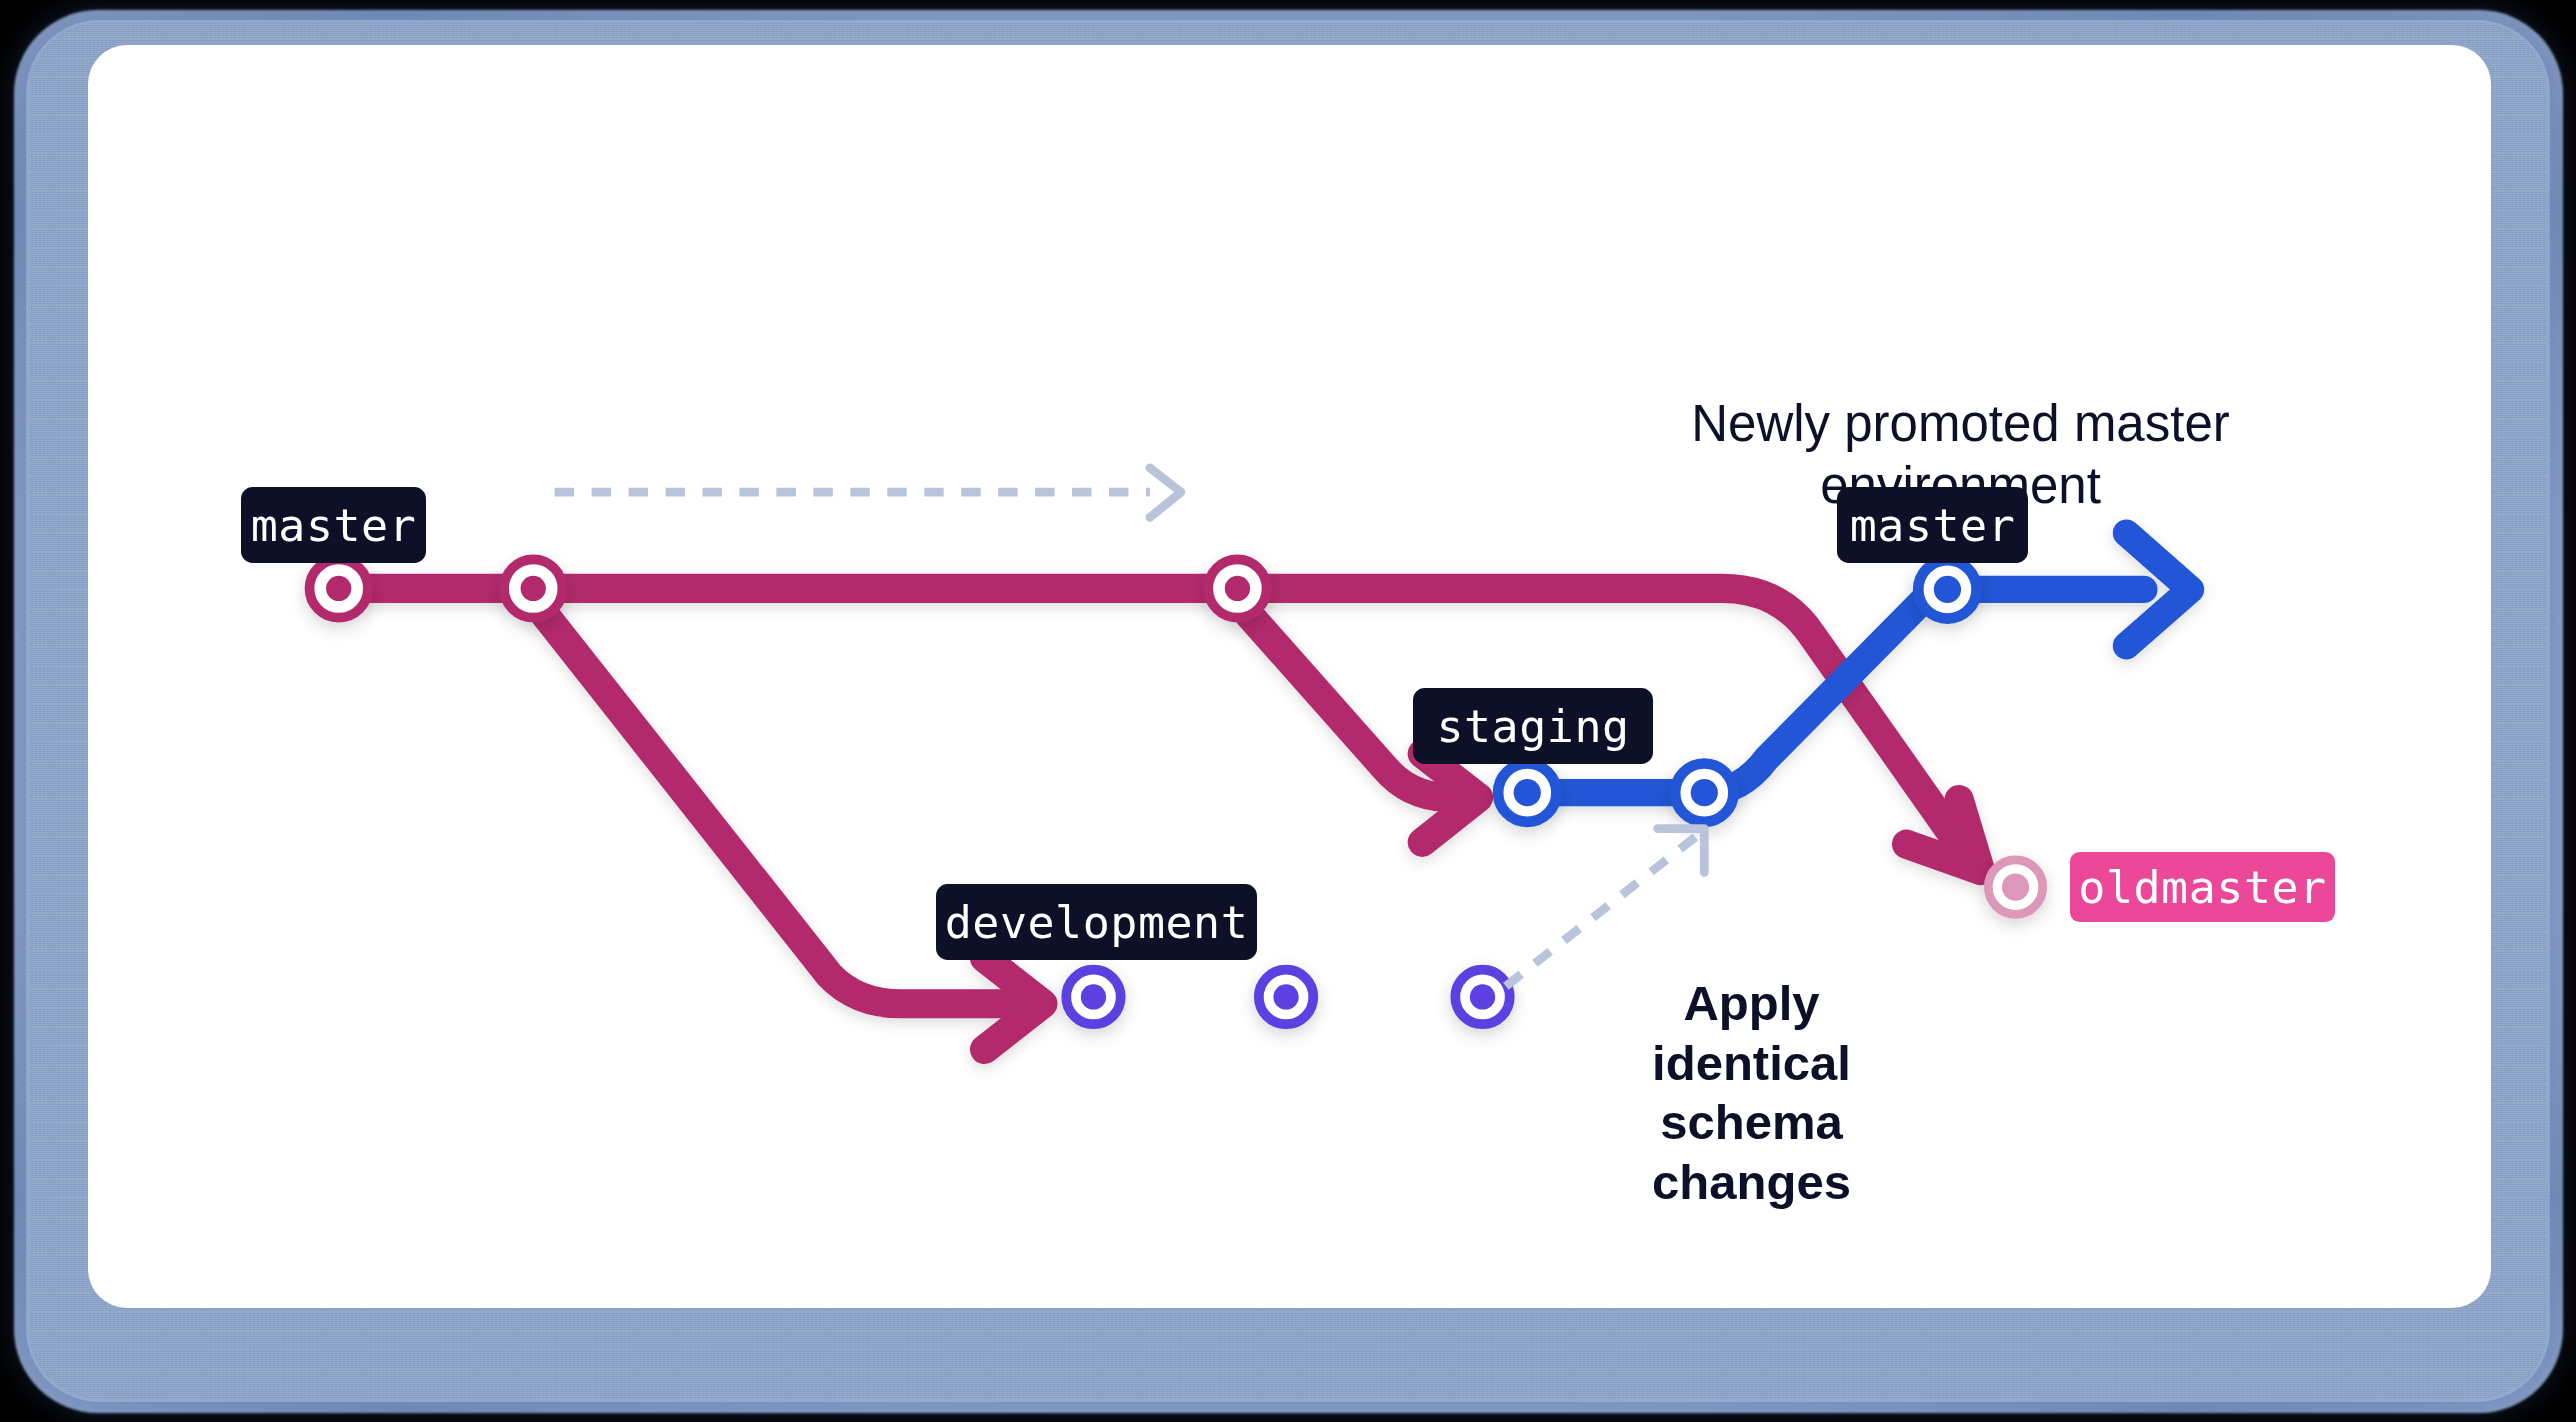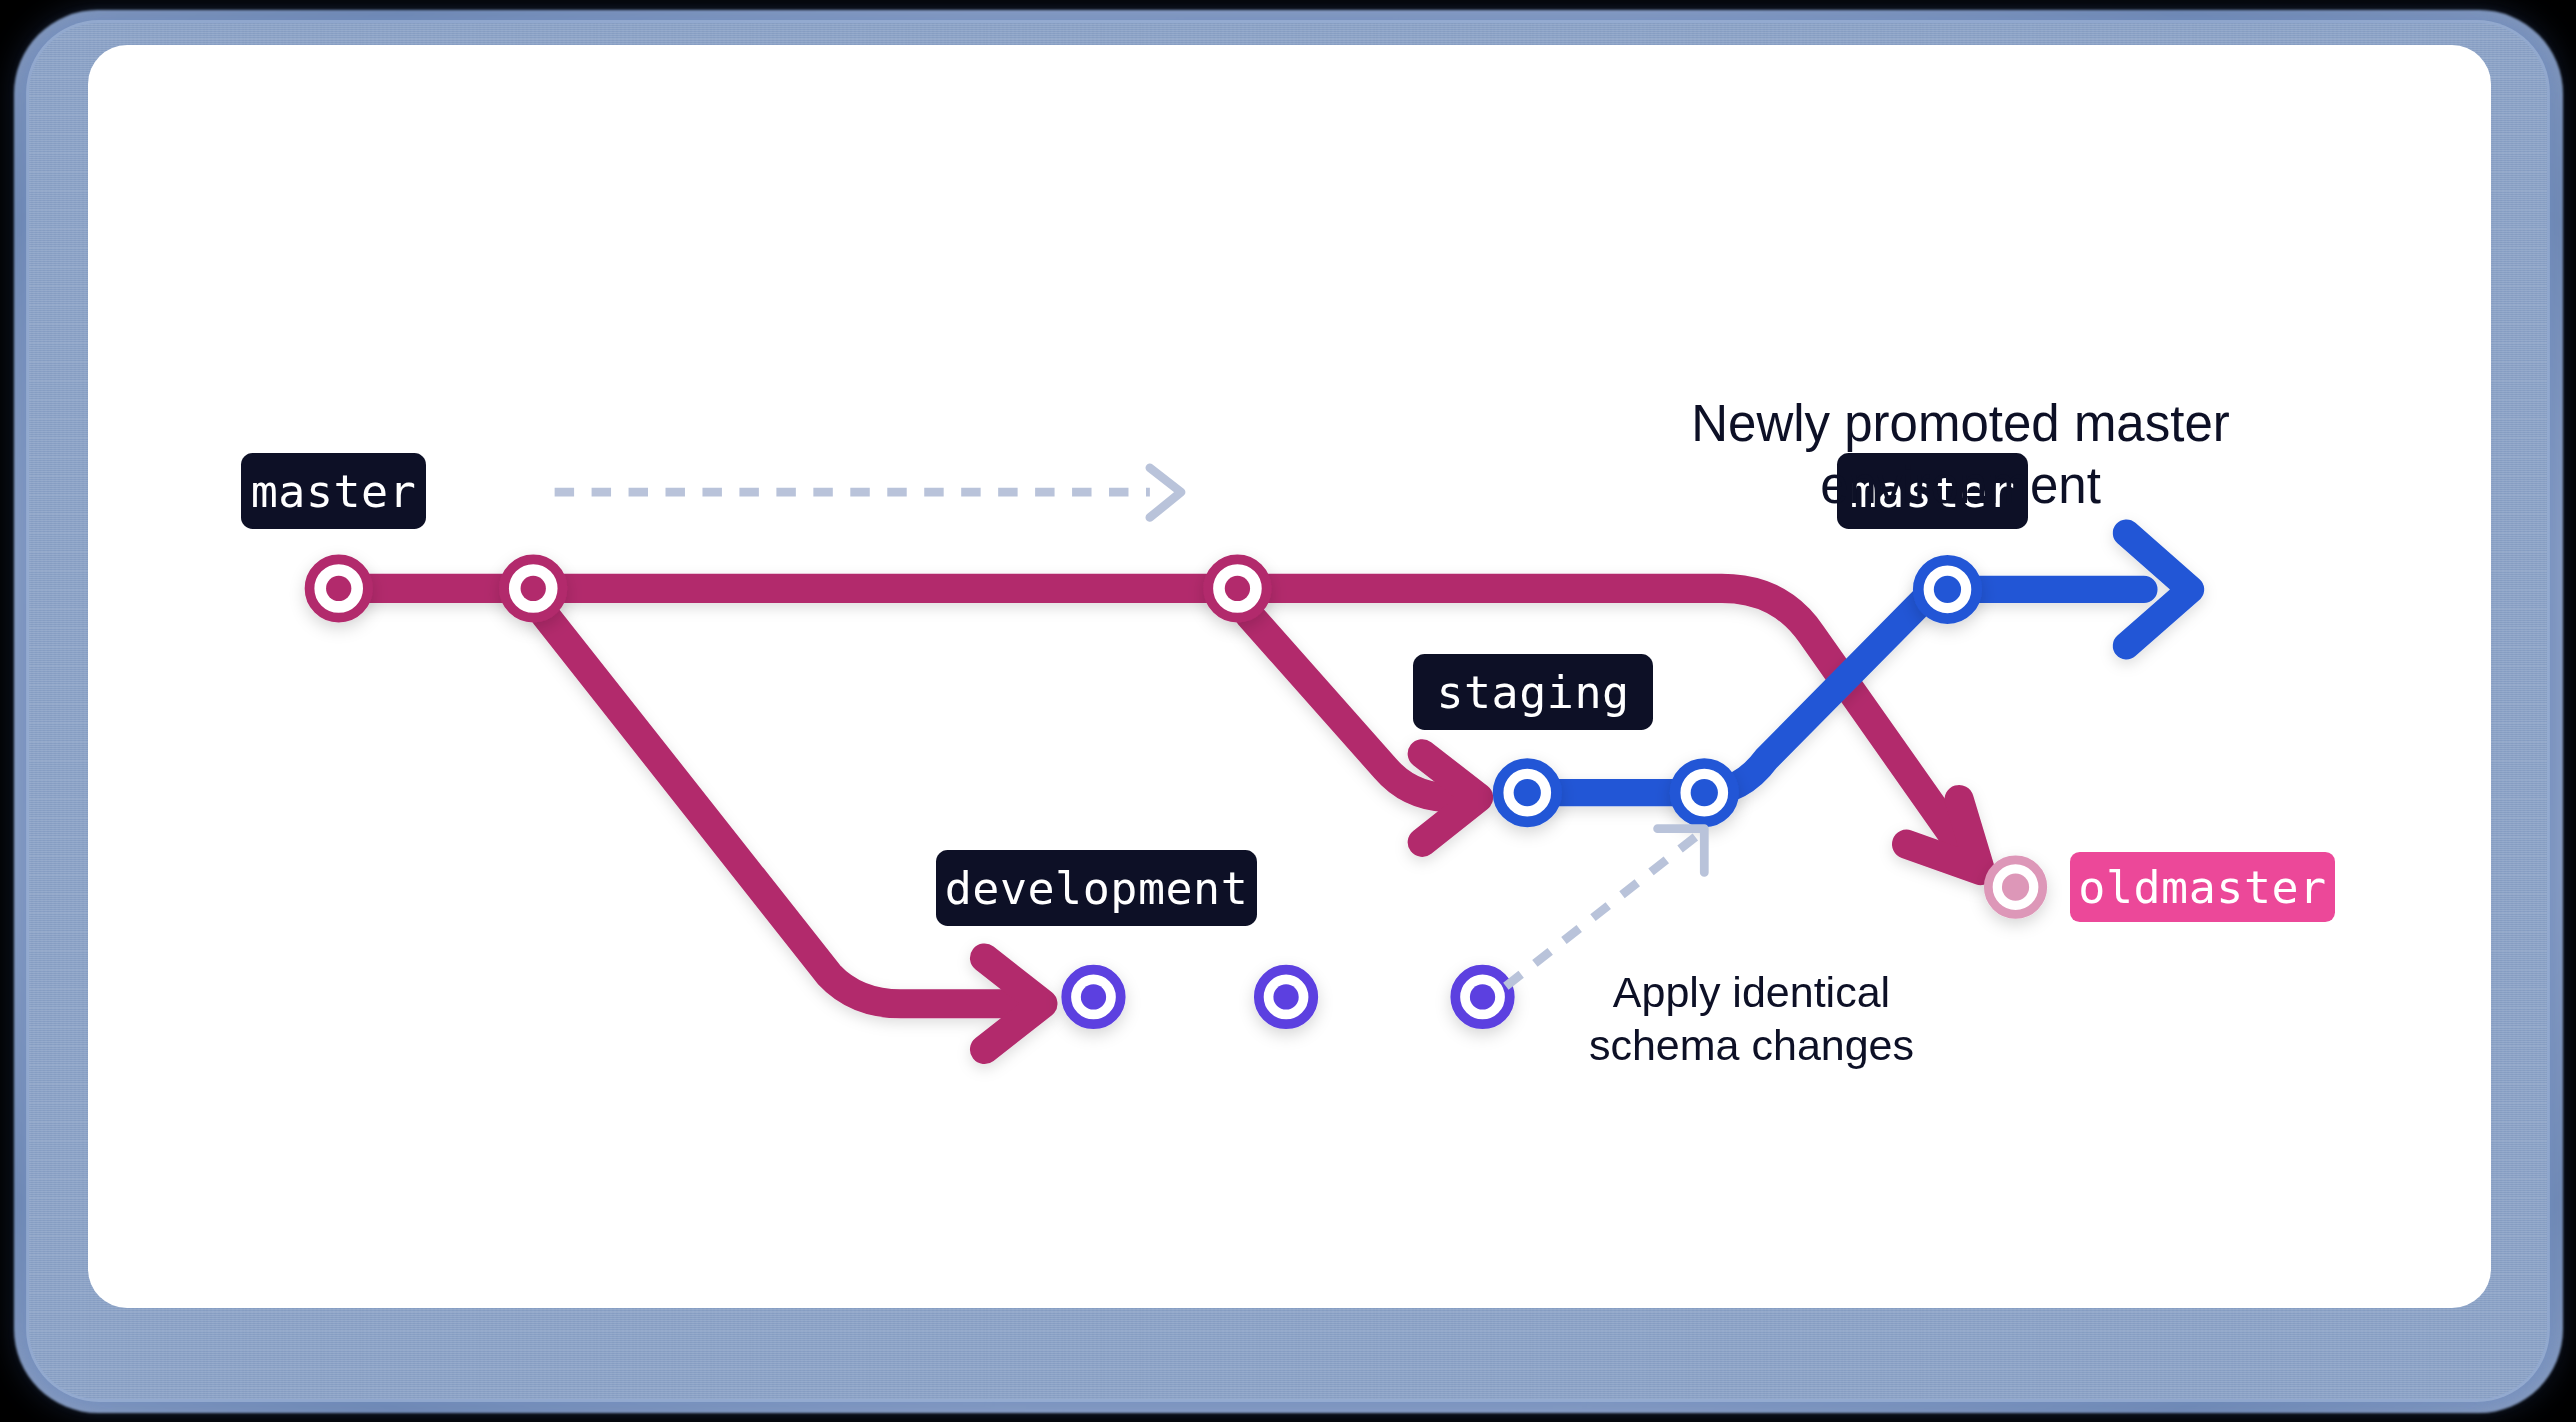--- a/index.html
+++ b/index.html
@@ -69,21 +69,21 @@
     display: flex;
     align-items: center;
     justify-content: center;
     font-family: "DejaVu Sans Mono", "Liberation Mono", monospace;
     color: #ffffff;
     border-radius: 11.7px;
     white-space: nowrap;
     letter-spacing: 0.5px;
     line-height: 1;
   }
-  .badge-dark { background: #0d1026; }
+  .badge-dark { background: #0d1026; margin-top: 34px; }
   .badge-gray { background: #ec4899; }
   .note {
     position: absolute;
     color: #0d1026;
     font-family: "Liberation Sans", sans-serif;
     text-align: center;
     line-height: 1.22;
     white-space: pre-line;
   }
 </style>
@@ -204,18 +204,18 @@
   <div class="badge badge-gray" style="left:2070px;top:852px;width:265px;height:70px;font-size:45px;border-radius:9.7px;">
     <span>oldmaster</span>
   </div>
 
 
   <div class="note" style="left:1683px;top:331px;width:555px;font-size:51px;">
     <span>Newly promoted master
 environment</span>
   </div>
 
-  <div class="note" style="left:1586px;top:914px;width:331px;font-size:43px;">
+  <div class="note" style="left:1586px;top:914px;width:331px;font-size:49px;font-weight:bold;">
     <span>Apply identical
 schema changes</span>
   </div>
 </div>
 
 
 </body></html>

